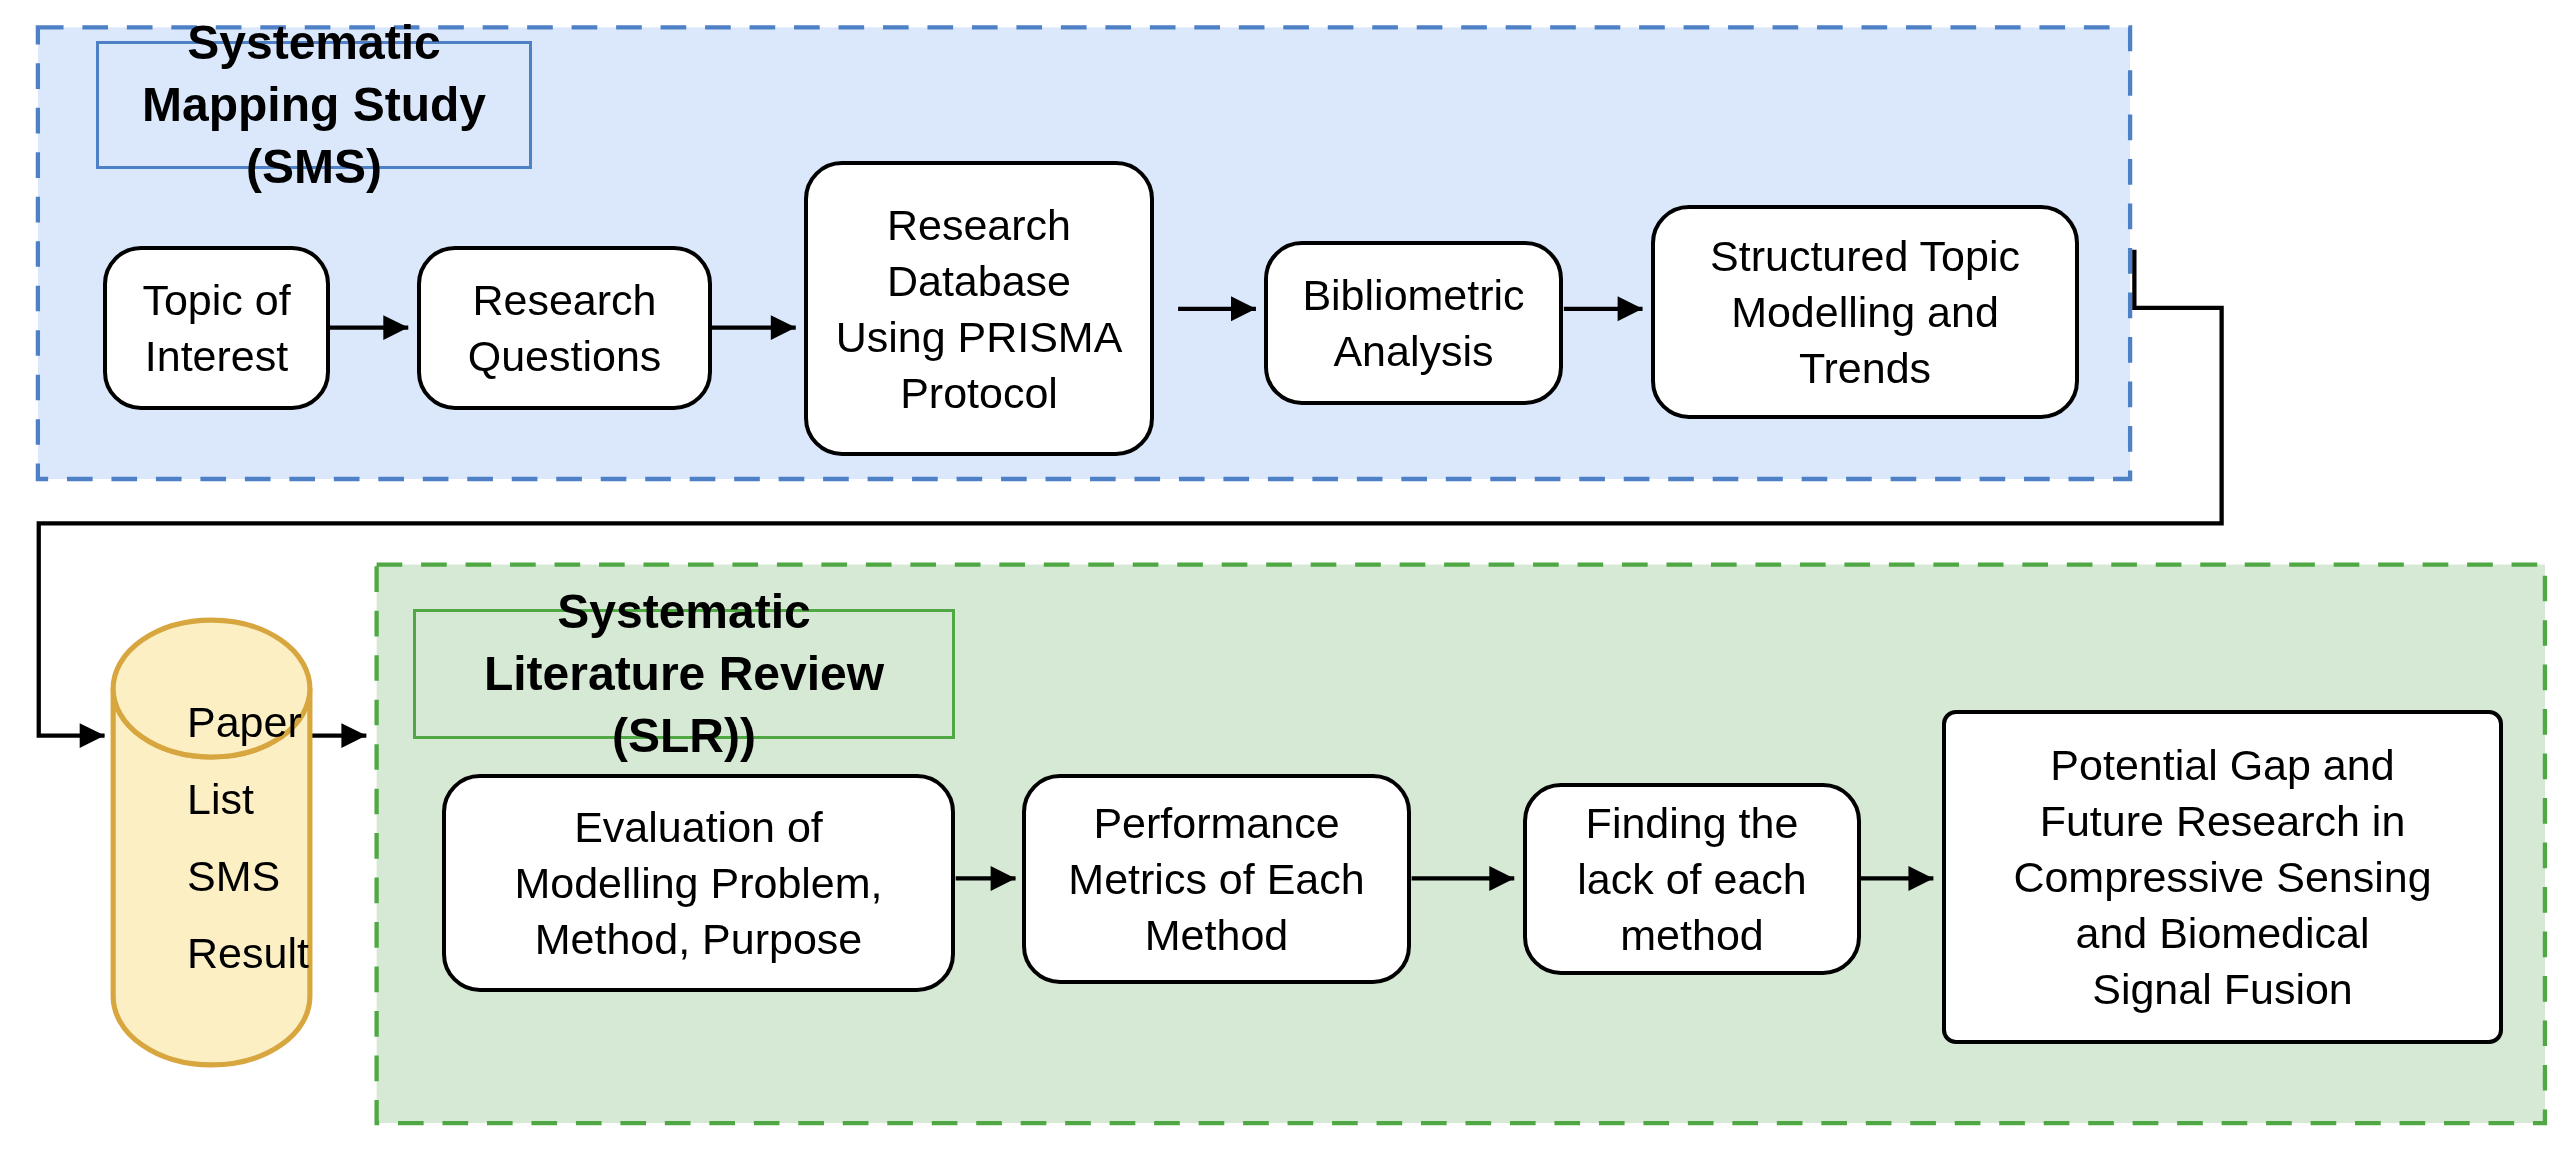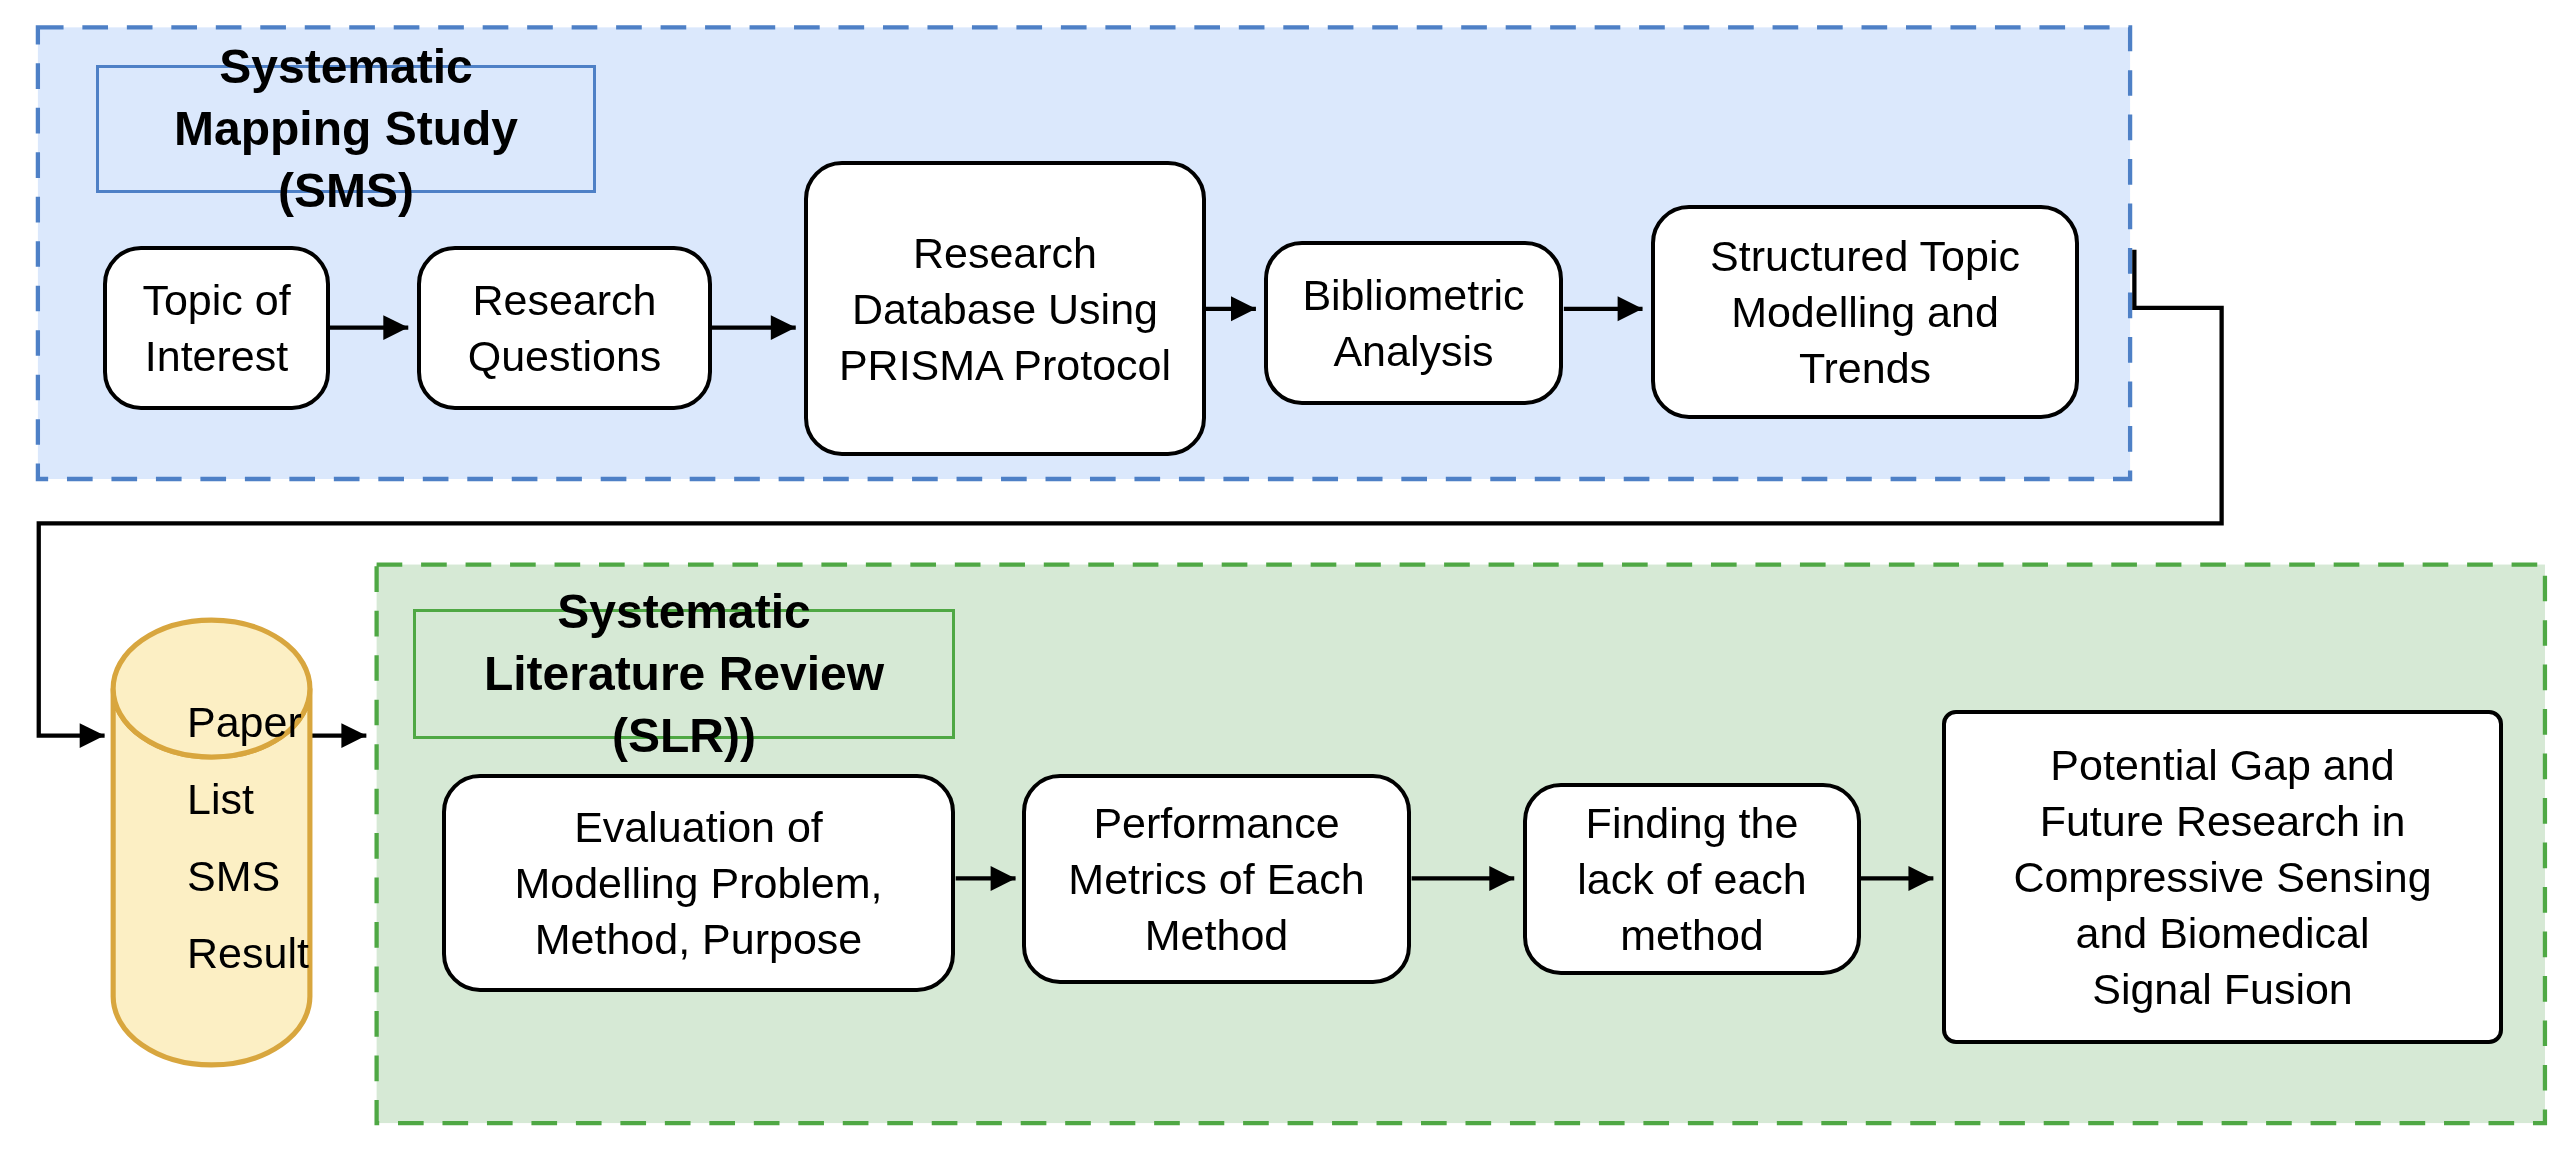--- a/index.html
+++ b/index.html
@@ -21,28 +21,28 @@
   }
   .sms-title{border:3.4px solid #4e80c6;}
   .slr-title{border:3.4px solid #4fa844;}
   .cyl-label{
     position:absolute;left:175px;top:684px;width:137px;
     font-size:43px;line-height:77px;text-align:left;margin-left:12px;
   }
   
   .n-topic      {left:103px; top:246px; width:227px; height:164px; padding:0 26px;}
   .n-questions  {left:417px; top:246px; width:295px; height:164px; padding:0 34px;}
-  .n-database   {left:804px; top:161px; width:402px; height:295px; padding:0 21px;}
+  .n-database   {left:804px; top:161px; width:350px; height:295px; padding:0 21px;}
   .n-biblio     {left:1264px;top:229px; width:299px; height:164px; padding:0 26px;margin-top:12px;}
   .n-structured {left:1651px;top:205px; width:428px; height:214px; padding:0 34px;}
   .n-evaluation {left:442px; top:774px; width:513px; height:218px; padding:0 43px;}
   .n-metrics    {left:1022px;top:774px; width:389px; height:210px; padding:0 38px;}
   .n-finding    {left:1523px;top:783px; width:338px; height:192px; padding:0 47px;}
   .n-gap        {left:1942px;top:710px; width:561px; height:334px; padding:0 64px; border-radius:14px;}
-  .t-sms        {left:96px; top:65px;  width:500px; height:128px; padding:0 42px;}
+  .t-sms        {left:96px; top:41px;  width:436px; height:128px; padding:0 42px;}
   .t-slr        {left:413px; top:609px; width:542px; height:130px; padding:0 26px;}
 </style>
 </head>
 <body>
 
 <div class="canvas">
 
   <svg class="layer" viewBox="0 0 3011 1362">
     <defs>
       <marker id="arrowhead" viewBox="0 0 12 12" refX="11" refY="6" markerWidth="7" markerHeight="7" orient="auto-start-reverse">

